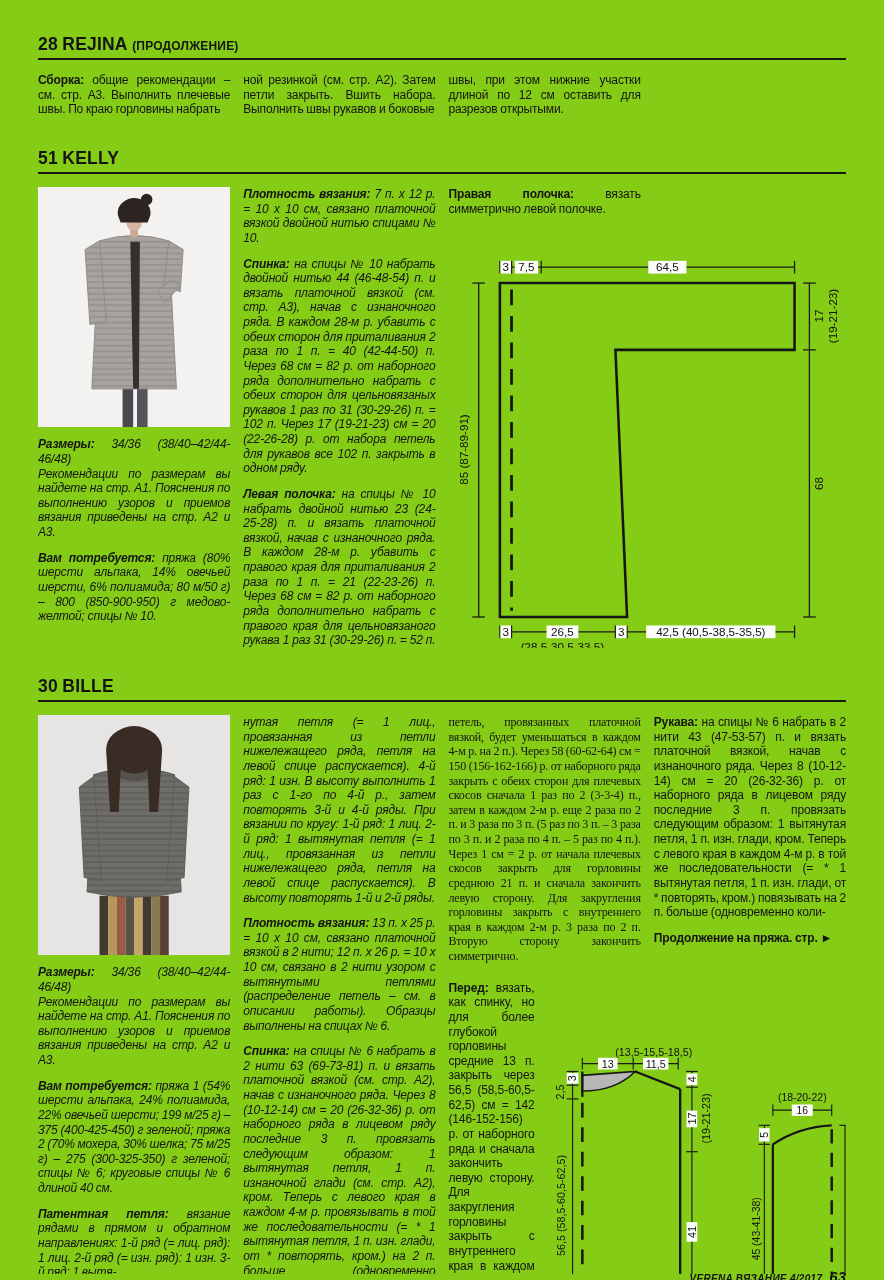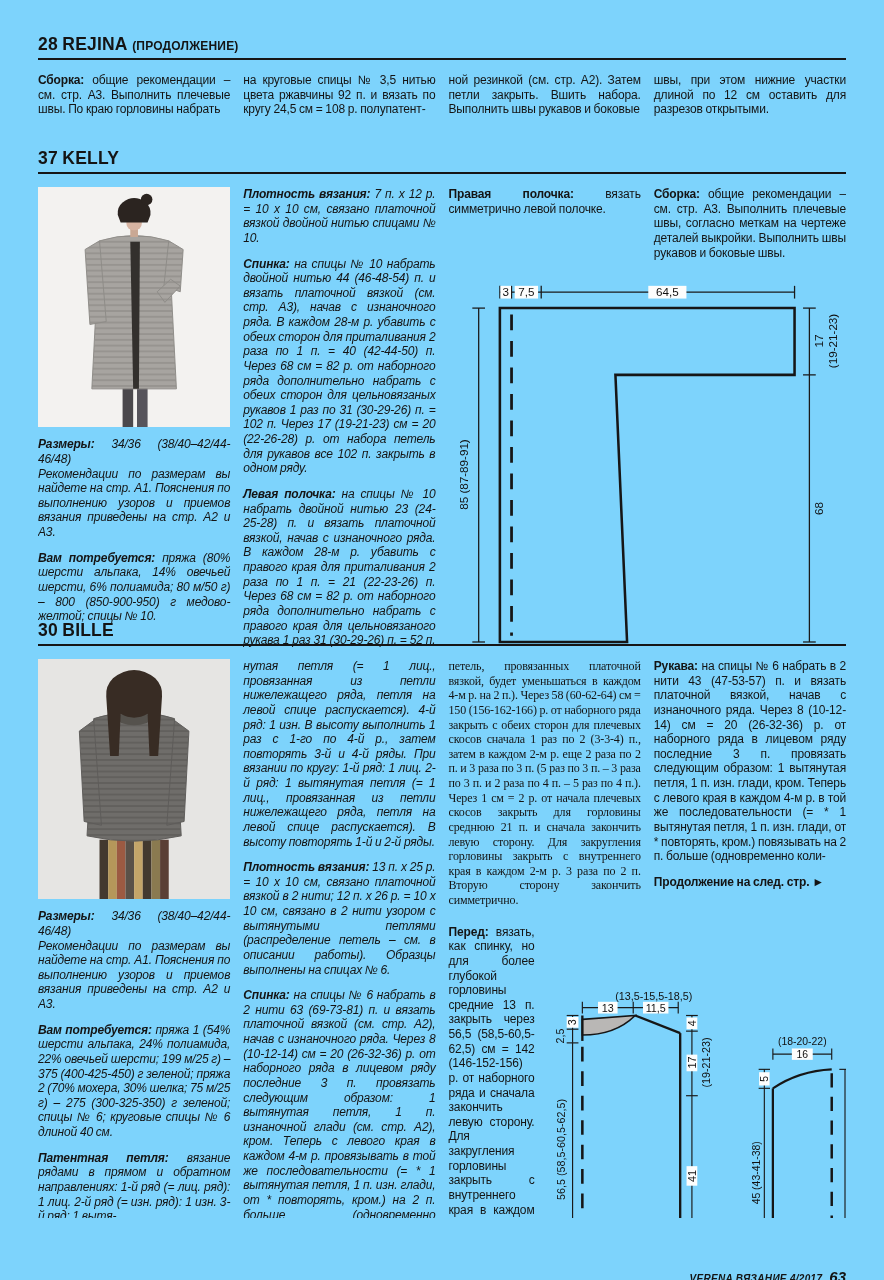--- a/index.html
+++ b/index.html
@@ -1,21 +1,21 @@
 <!DOCTYPE html>
 <html><head>
 <meta charset="utf-8">
 <style>
   html,body{margin:0;padding:0;background:#888;}
-  .page{position:relative;width:884px;height:1280px;background:#7dd3fc;margin:0 auto;
+  .page{position:relative;width:884px;height:1280px;background:#84cc16;margin:0 auto;
         font-family:"Liberation Sans",sans-serif;color:#141414;overflow:hidden;}
   .sec{position:absolute;left:38px;width:808px;overflow:hidden;}
   .sec-rejina{top:34px;height:112px;}
   .sec-kelly{top:148px;height:500px;}
-  .sec-bille{top:620px;height:598px;}
+  .sec-bille{top:676px;height:598px;}
   .sec-head{border-bottom:2px solid #161616;padding-bottom:3px;margin-bottom:13px;}
   .sec-num,.sec-title{font-size:17.5px;font-weight:bold;letter-spacing:.2px;}
   .sec-sub{font-size:12px;font-weight:bold;letter-spacing:.2px;}
   .grid{display:grid;grid-template-columns:repeat(4,1fr);column-gap:13px;}
   .span2{grid-row:1/3;font-style:italic;}
   .para{font-size:12px;line-height:1.22;text-align:justify;margin:0 0 11px;
         letter-spacing:-0.15px;word-spacing:-0.4px;}
   .para.tight{margin-bottom:0;}
   .para b{font-weight:bold;}
   .photo{width:100%;display:block;margin:0 0 10px;}
@@ -40,29 +40,28 @@
 <div class="page">
 
   <section class="sec sec-rejina">
     <div class="sec-head">
       <span class="sec-num">28</span>
       <span class="sec-title">REJINA</span>
       <span class="sec-sub">(ПРОДОЛЖЕНИЕ)</span>
     </div>
     <div class="grid">
       <p class="para"><b>Сборка:</b><span> общие рекомендации – см. стр. А3. Выполнить плечевые швы. По краю горловины набрать</span></p>
-      <p class="para"><span>на круговые спицы № 3,5 нитью цвета ржавчины 92 п. и вязать по кругу 24,5 см = 108 р. полупатент-</span></p>
       <p class="para"><span>ной резинкой (см. стр. А2). Затем петли закрыть. Вшить набора. Выполнить швы рукавов и боковые</span></p>
       <p class="para"><span>швы, при этом нижние участки длиной по 12 см оставить для разрезов открытыми.</span></p>
     </div>
   </section>
 
   <section class="sec sec-kelly">
     <div class="sec-head">
-      <span class="sec-num">37</span>
+      <span class="sec-num">51</span>
       <span class="sec-title">KELLY</span>
     </div>
     <div class="grid">
       <div class="span2" style="grid-column:1;">
         <div class="photo">
           <svg viewBox="0 0 200 250" xmlns="http://www.w3.org/2000/svg">
             <defs>
               <pattern id="garterK" patternUnits="userSpaceOnUse" width="4" height="6">
                 <rect width="4" height="6" fill="#a7a4a0"></rect>
                 <line x1="0" y1="3" x2="4" y2="3" stroke="#908d89" stroke-width="1.4"></line>
@@ -87,23 +86,20 @@
         <p class="para"><span>Рекомендации по размерам вы найдете на стр. А1. Пояснения по выполнению узоров и приемов вязания приведены на стр. А2 и А3.</span></p>
         <p class="para"><b>Вам потребуется:</b><span> пряжа (80% шерсти альпака, 14% овечьей шерсти, 6% полиамида; 80 м/50 г) – 800 (850-900-950) г медово-желтой; спицы № 10.</span></p>
       </div>
       <div class="span2" style="grid-column:2;">
         <p class="para"><b>Плотность вязания:</b><span> 7 п. х 12 р. = 10 х 10 см, связано платочной вязкой двойной нитью спицами № 10.</span></p>
         <p class="para"><b>Спинка:</b><span> на спицы № 10 набрать двойной нитью 44 (46-48-54) п. и вязать платочной вязкой (см. стр. А3), начав с изнаночного ряда. В каждом 28-м р. убавить с обеих сторон для приталивания 2 раза по 1 п. = 40 (42-44-50) п. Через 68 см = 82 р. от наборного ряда дополнительно набрать с обеих сторон для цельновязаных рукавов 1 раз по 31 (30-29-26) п. = 102 п. Через 17 (19-21-23) см = 20 (22-26-28) р. от набора петель для рукавов все 102 п. закрыть в одном ряду.</span></p>
         <p class="para"><b>Левая полочка:</b><span> на спицы № 10 набрать двойной нитью 23 (24-25-28) п. и вязать платочной вязкой, начав с изнаночного ряда. В каждом 28-м р. убавить с правого края для приталивания 2 раза по 1 п. = 21 (22-23-26) п. Через 68 см = 82 р. от наборного ряда дополнительно набрать с правого края для цельновязаного рукава 1 раз 31 (30-29-26) п. = 52 п. Через 17 (19-21-23) см = 20 (22-26-</span></p>
       </div>
       <div style="grid-column:3;grid-row:1;">
         <p class="para"><b>Правая полочка:</b><span> вязать симметрично левой полочке.</span></p>
-      </div>
-      <div style="grid-column:4;grid-row:1;">
-        <p class="para"><b>Сборка:</b><span> общие рекомендации – см. стр. А3. Выполнить плечевые швы, согласно меткам на чертеже деталей выкройки. Выполнить швы рукавов и боковые швы.</span></p>
       </div>
 
       <div class="diag" style="grid-row:2;">
         <svg viewBox="0 0 375 385" xmlns="http://www.w3.org/2000/svg">
           <path class="outl" d="M48,35 L326,35 L326,98 L157,98 L168,350 L48,350 Z" fill="#fdfdfc"></path>
           <line class="fold" x1="59" y1="41" x2="59" y2="344" stroke-dasharray="12 9" stroke-width="2.2"></line>
 
           <line class="dl" x1="48" y1="20" x2="326" y2="20"></line>
           <line class="dl" x1="48" y1="14" x2="48" y2="26"></line>
             <line class="dl" x1="59" y1="14" x2="59" y2="26"></line>
@@ -192,21 +188,21 @@
       <div class="span2" style="grid-column:2;">
         <p class="para"><span>нутая петля (= 1 лиц., провязанная из петли нижележащего ряда, петля на левой спице распускается). 4-й ряд: 1 изн. В высоту выполнить 1 раз с 1-го по 4-й р., затем повторять 3-й и 4-й ряды. При вязании по кругу: 1-й ряд: 1 лиц. 2-й ряд: 1 вытянутая петля (= 1 лиц., провязанная из петли нижележащего ряда, петля на левой спице распускается). В высоту повторять 1-й и 2-й ряды.</span></p>
         <p class="para"><b>Плотность вязания:</b><span> 13 п. х 25 р. = 10 х 10 см, связано платочной вязкой в 2 нити; 12 п. х 26 р. = 10 х 10 см, связано в 2 нити узором с вытянутыми петлями (распределение петель – см. в описании работы). Образцы выполнены на спицах № 6.</span></p>
         <p class="para"><b>Спинка:</b><span> на спицы № 6 набрать в 2 нити 63 (69-73-81) п. и вязать платочной вязкой (см. стр. А2), начав с изнаночного ряда. Через 8 (10-12-14) см = 20 (26-32-36) р. от наборного ряда в лицевом ряду последние 3 п. провязать следующим образом: 1 вытянутая петля, 1 п. изнаночной глади (см. стр. А2), кром. Теперь с левого края в каждом 4-м р. провязывать в той же последовательности (= * 1 вытянутая петля, 1 п. изн. глади, от * повторять, кром.) на 2 п. больше (одновременно количество</span></p>
       </div>
       <div style="grid-column:3;grid-row:1;font-family:Liberation Serif, serif;">
         <p class="para"><span>петель, провязанных платочной вязкой, будет уменьшаться в каждом 4-м р. на 2 п.). Через 58 (60-62-64) см = 150 (156-162-166) р. от наборного ряда закрыть с обеих сторон для плечевых скосов сначала 1 раз по 2 (3-3-4) п., затем в каждом 2-м р. еще 2 раза по 2 п. и 3 раза по 3 п. (5 раз по 3 п. – 3 раза по 3 п. и 2 раза по 4 п. – 5 раз по 4 п.). Через 1 см = 2 р. от начала плечевых скосов закрыть для горловины среднюю 21 п. и сначала закончить левую сторону. Для закругления горловины закрыть с внутреннего края в каждом 2-м р. 3 раза по 2 п. Вторую сторону закончить симметрично.</span></p>
       </div>
       <div style="grid-column:4;grid-row:1;">
         <p class="para"><b>Рукава:</b><span> на спицы № 6 набрать в 2 нити 43 (47-53-57) п. и вязать платочной вязкой, начав с изнаночного ряда. Через 8 (10-12-14) см = 20 (26-32-36) р. от наборного ряда в лицевом ряду последние 3 п. провязать следующим образом: 1 вытянутая петля, 1 п. изн. глади, кром. Теперь с левого края в каждом 4-м р. в той же последовательности (= * 1 вытянутая петля, 1 п. изн. глади, от * повторять, кром.) повязывать на 2 п. больше (одновременно коли-</span></p>
-        <p class="para"><b>Продолжение на след. стр. ►</b></p>
+        <p class="para"><b>Продолжение на пряжа. стр. ►</b></p>
       </div>
 
       <div class="bille-bottom" style="grid-row:2;">
         <div class="front-col">
           <p class="para"><b>Перед:</b><span> вязать, как спинку, но для более глубокой горловины средние 13 п. закрыть через 56,5 (58,5-60,5-62,5) см = 142 (146-152-156) р. от наборного ряда и сначала закончить левую сторону. Для закругления горловины закрыть с внутреннего края в каждом 2-м р. 5 раз по 2 п. Вторую сторону закончить симметрично.</span></p>
         </div>
         <div class="front-svg">
           <svg viewBox="0 0 185 312" xmlns="http://www.w3.org/2000/svg">
             <path d="M30,28 L84,24 C72,36 55,44 30,44 Z" fill="#b9b7b5" stroke="#161616" stroke-width="1.6"></path>
             <path class="outl" d="M84,24 L130,42" stroke-width="3"></path>

